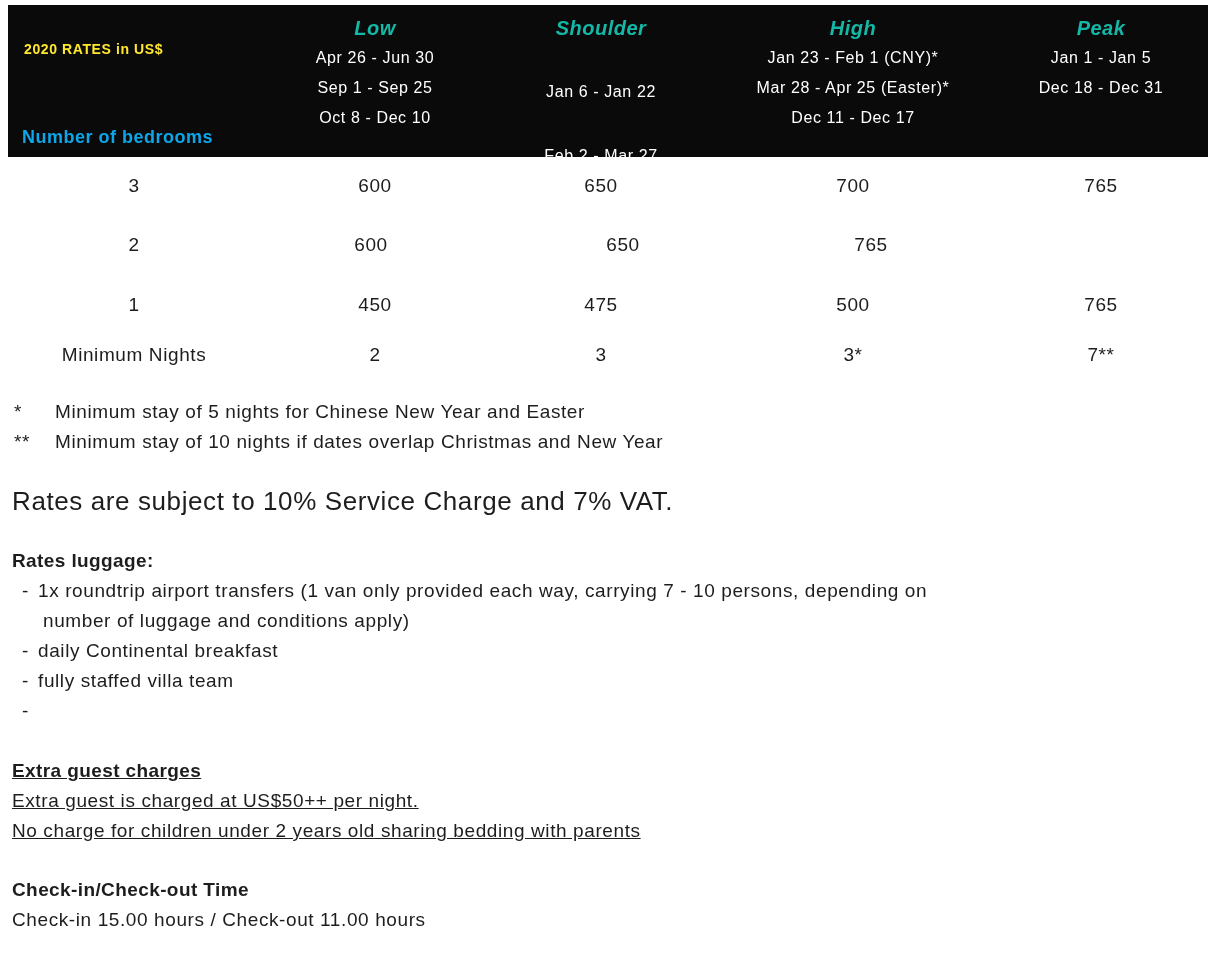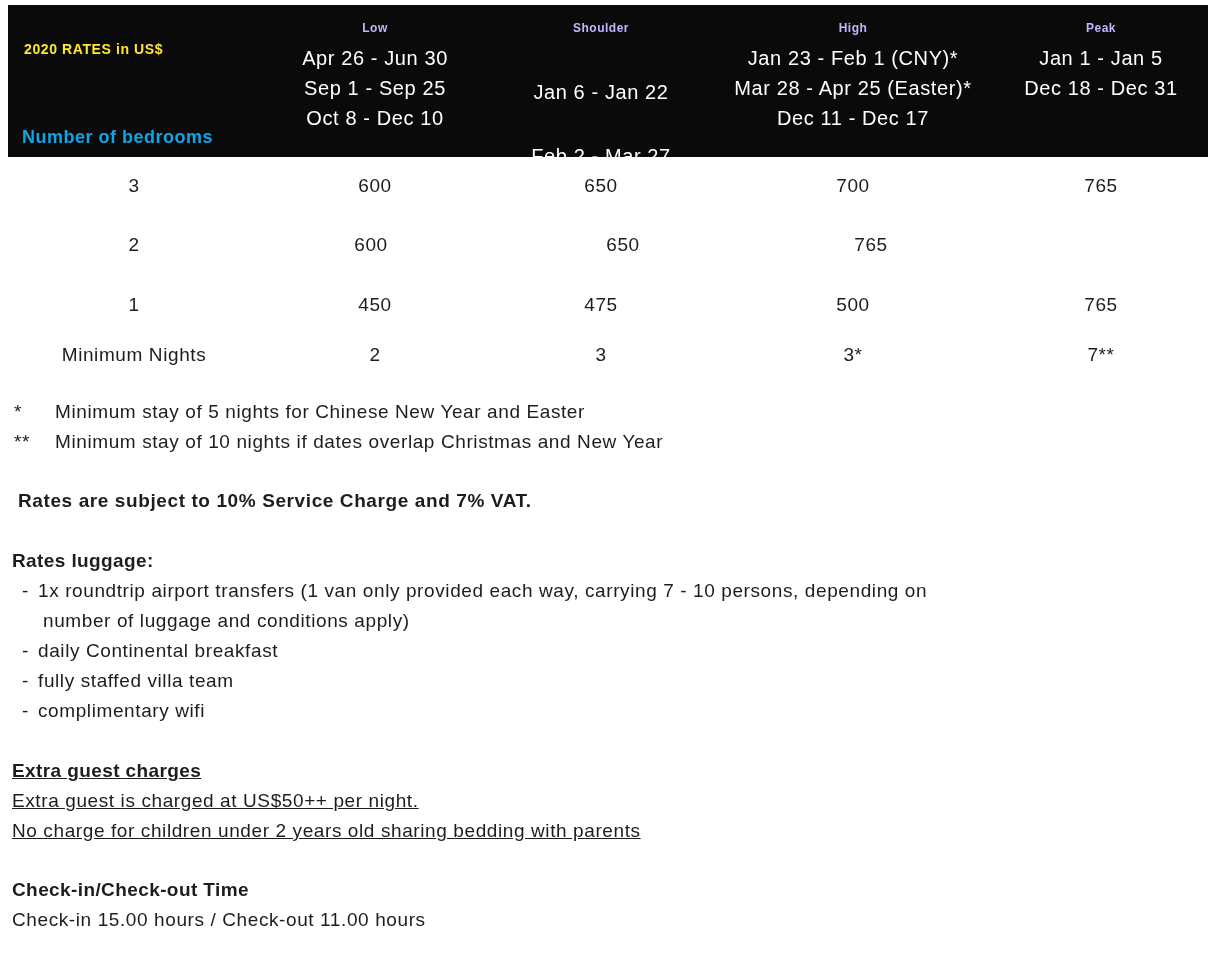--- a/index.html
+++ b/index.html
@@ -44,29 +44,30 @@
     display: flex;
     flex-direction: column;
     align-items: center;
     padding-top: 8px;
   }
   .col-low      { width: 230px; }
   .col-shoulder { width: 222px; gap: 34px; }
   .col-high     { width: 282px; }
   .col-peak     { width: 214px; }
   .season-name {
-    color: #c4b5fd;
-    font-size: 12px;
+    color: #14b8a6;
+    font-size: 20px;
     font-weight: 700;
     line-height: 30px;
     letter-spacing: 0.5px;
+    font-style: italic;
   }
   .date-line {
     color: #ffffff;
-    font-size: 20px;
+    font-size: 16px;
     line-height: 30px;
     letter-spacing: 0.6px;
     white-space: nowrap;
   }
 
   .tbody .trow { display: flex; align-items: center; }
   .tbody .trow:nth-child(1) { height: 58px; }
   .tbody .trow:nth-child(2) { height: 60px; }
   .tbody .trow:nth-child(3) { height: 60px; }
   .tbody .trow:nth-child(4) { height: 40px; }
@@ -85,25 +86,24 @@
   .footnotes { margin: 22px 0 0 14px; }
   .footnote {
     display: flex;
     line-height: 30px;
     font-size: 19px;
     letter-spacing: 0.6px;
   }
   .footnote .marker { width: 41px; flex: 0 0 41px; }
 
   .service-note {
-    margin: 29px 0 0 18px;
-    line-height: 30px;
-    font-size: 19px;
-    letter-spacing: 0.6px;
-    font-weight: bold;
+    margin: 29px 0 0 12px;
+    line-height: 30px;
+    font-size: 26px;
+    letter-spacing: 0.6px;
   }
 
   .section { margin-left: 12px; font-size: 19px; letter-spacing: 0.6px; }
   .section-heading {
     font-weight: 700;
     line-height: 30px;
     letter-spacing: 0.4px;
   }
   .sec-rates-include { margin-top: 30px; }
   .sec-extra-guest   { margin-top: 30px; text-decoration: underline; }
@@ -220,23 +220,20 @@
         </span>
       </div>
       <div class="list-item">
         <span class="bullet">-</span>
         <span class="item-lines">
           <span class="line">fully staffed villa team</span>
         </span>
       </div>
       <div class="list-item">
         <span class="bullet">-</span>
-        <span class="item-lines">
-          <span class="line">complimentary wifi</span>
-        </span>
       </div>
     </div>
   </div>
 
   <div class="section sec-extra-guest">
     <div class="section-heading">Extra guest charges</div>
     <div class="body-line">Extra guest is charged at US$50++ per night.</div>
     <div class="body-line">No charge for children under 2 years old sharing bedding with parents</div>
   </div>
 

